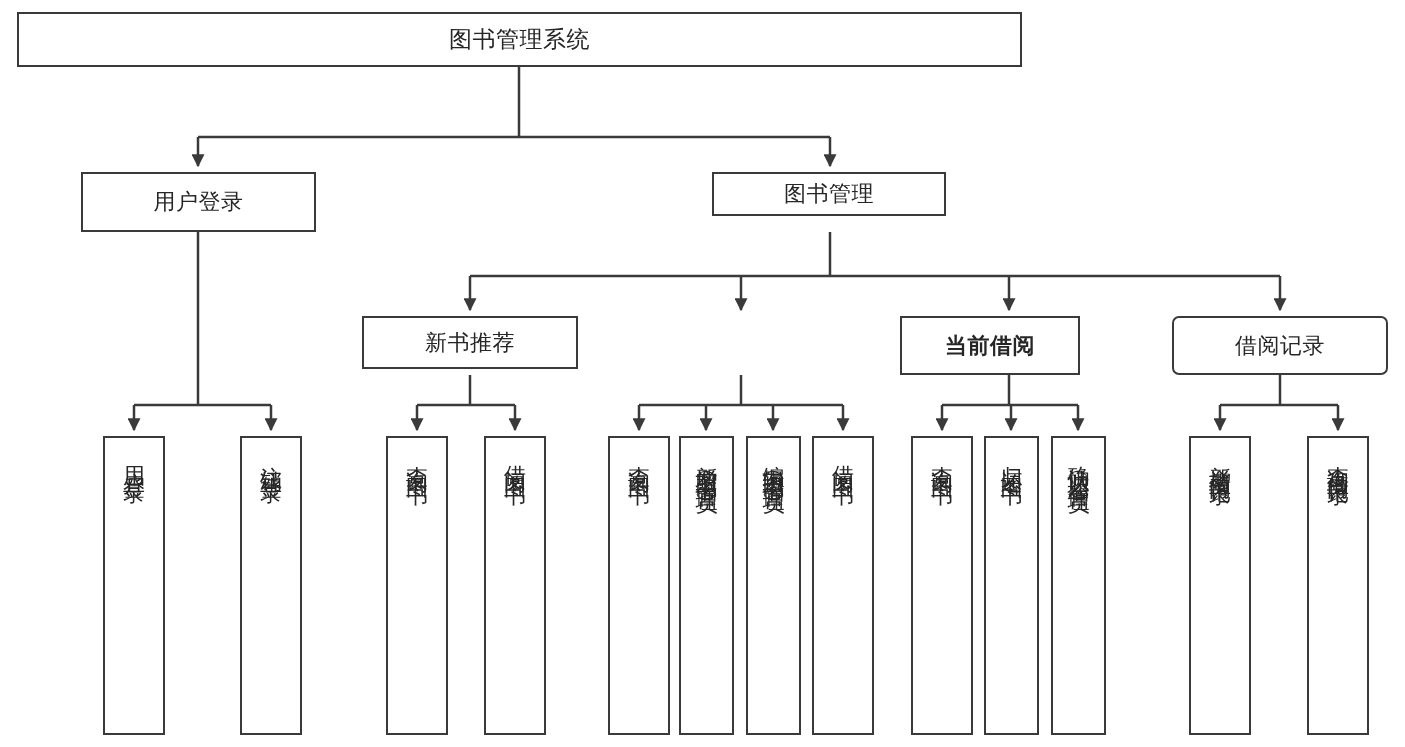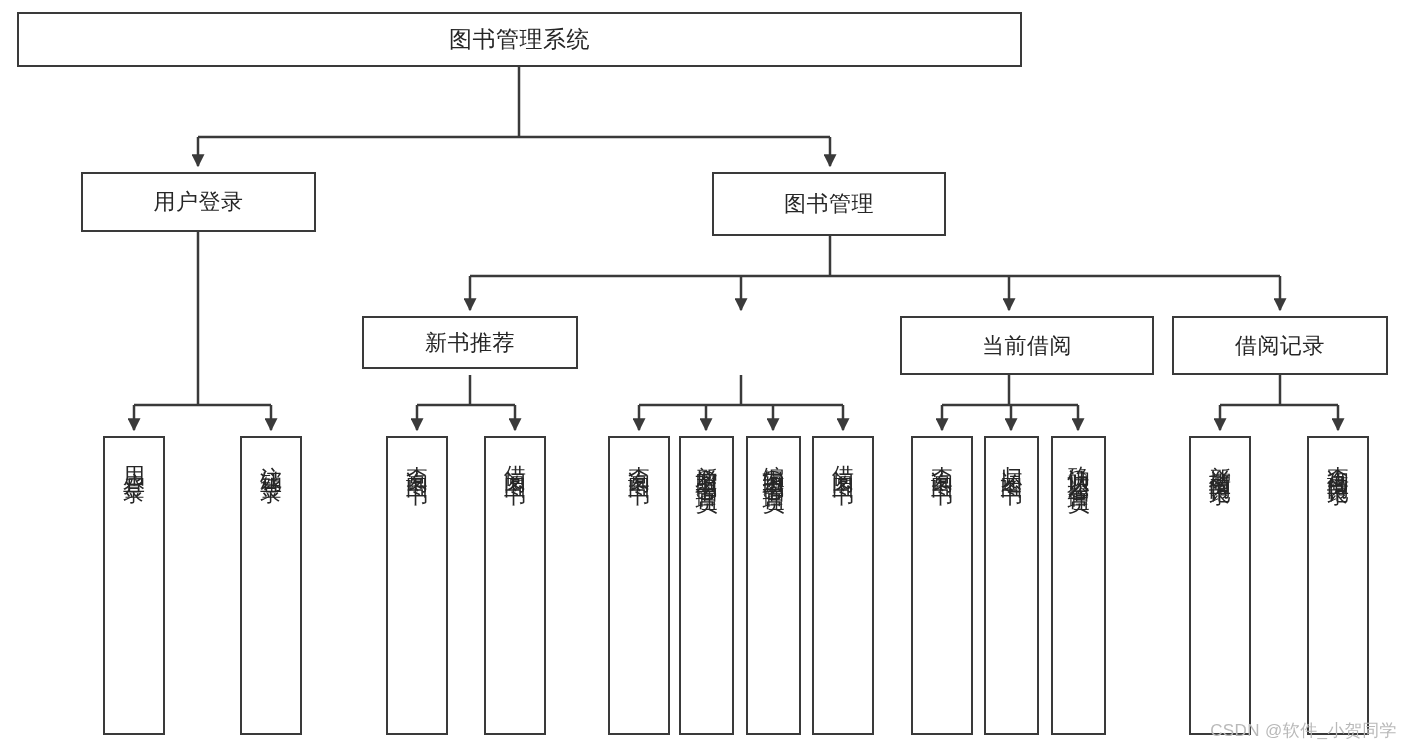--- a/index.html
+++ b/index.html
@@ -134,31 +134,31 @@
     </g>
   </svg>
 
   <div class="node horiz root" style="left: 17px; top: 12px; width: 1005px; height: 55px;">
     <span class="label">图书管理系统</span>
   </div>
 
   <div class="node horiz" style="left: 81px; top: 172px; width: 235px; height: 60px;">
     <span class="label">用户登录</span>
   </div>
-  <div class="node horiz" style="left: 712px; top: 172px; width: 234px; height: 64px;">
+  <div class="node horiz" style="left: 712px; top: 172px; width: 234px; height: 44px;">
     <span class="label">图书管理</span>
   </div>
 
   <div class="node horiz" style="left: 362px; top: 316px; width: 216px; height: 53px;">
     <span class="label">新书推荐</span>
   </div>
-  <div class="node horiz" style="left: 900px; top: 316px; width: 254px; height: 59px;">
+  <div class="node horiz" style="left: 900px; top: 316px; width: 180px; height: 59px; font-weight: bold;">
     <span class="label">当前借阅</span>
   </div>
-  <div class="node horiz" style="left: 1172px; top: 316px; width: 216px; height: 59px;">
+  <div class="node horiz" style="left: 1172px; top: 316px; width: 216px; height: 59px; border-radius: 7px;">
     <span class="label">借阅记录</span>
   </div>
 
   <div class="node vert" style="left: 103px; top: 436px; width: 62px; height: 299px;">
     <span class="label">用户登录</span>
   </div>
   <div class="node vert" style="left: 240px; top: 436px; width: 62px; height: 299px;">
     <span class="label">注销登录</span>
   </div>
   <div class="node vert" style="left: 386px; top: 436px; width: 62px; height: 299px;">
@@ -188,14 +188,13 @@
   <div class="node vert tall" style="left: 1051px; top: 436px; width: 55px; height: 299px;">
     <span class="label">确认归还（管理员）</span>
   </div>
   <div class="node vert tall" style="left: 1189px; top: 436px; width: 62px; height: 299px;">
     <span class="label">新增借阅记录</span>
   </div>
   <div class="node vert tall" style="left: 1307px; top: 436px; width: 62px; height: 299px;">
     <span class="label">查询借阅记录</span>
   </div>
 
-  <div id="watermark">CSDN @软件_小贺同学</div>
 </div>
 
 </body></html>

